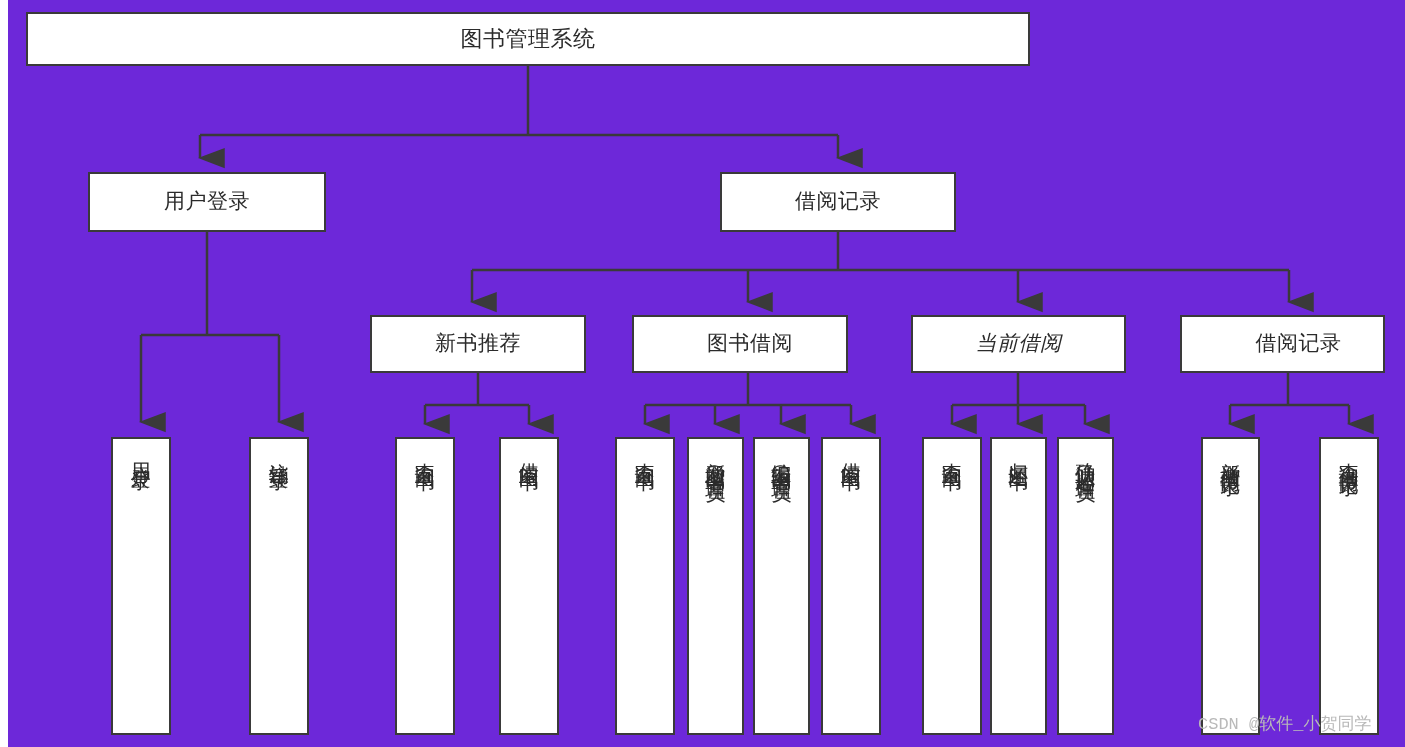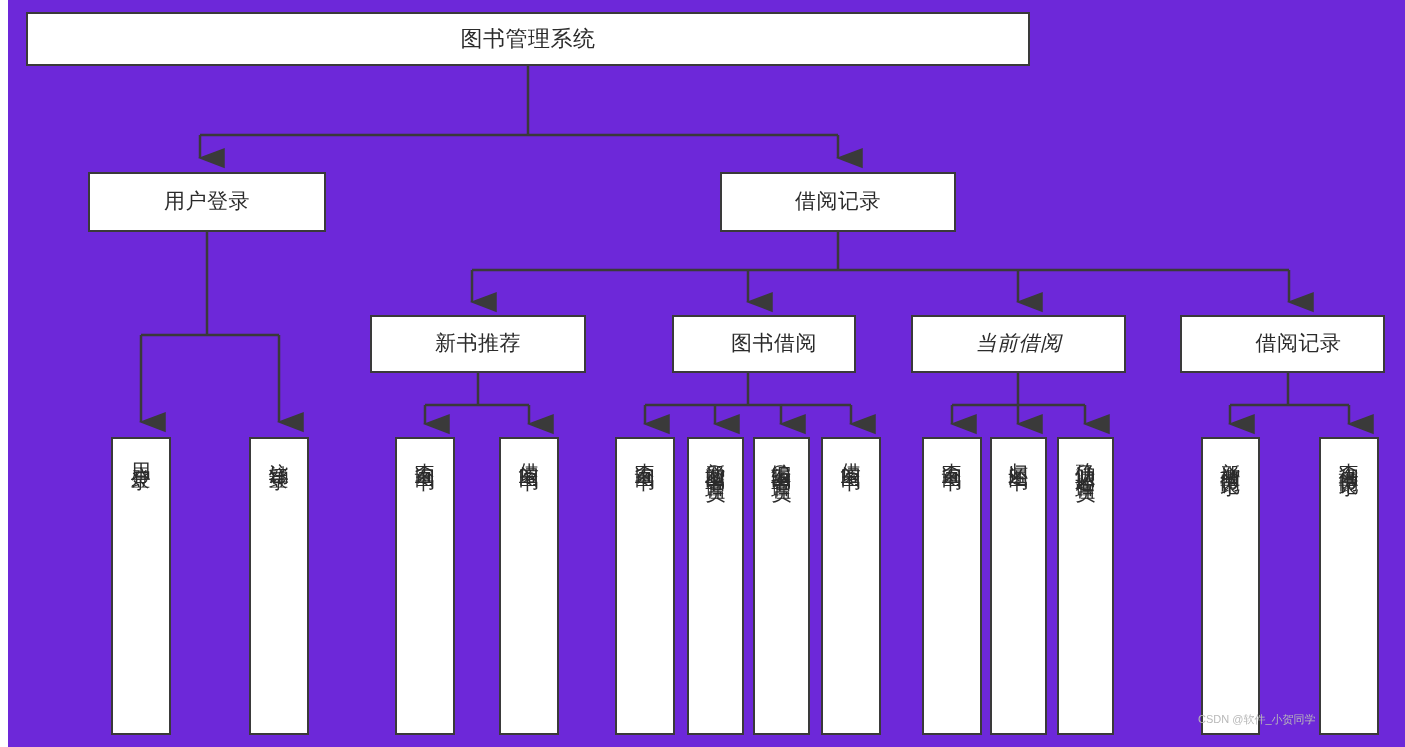--- a/index.html
+++ b/index.html
@@ -61,24 +61,24 @@
     text-orientation: upright;
     font-size: 20px;
     line-height: 1.32;
     letter-spacing: 3px;
     white-space: nowrap;
   }
   .watermark {
     position: absolute;
     left: 1190px;
     top: 712px;
-    font-size: 11px;
+    font-size: 17px;
     color: #b9b9b9;
     white-space: nowrap;
-    font-family: Liberation Sans, sans-serif;
+    font-family: Liberation Mono, monospace;
   }
 </style>
 </head>
 <body>
 
 <div id="canvas">
 
   <svg class="wires" viewBox="0 0 1405 747">
     <defs>
       <marker id="arw" viewBox="0 0 10 12" refX="5" refY="11" markerWidth="9" markerHeight="11" orient="auto">
@@ -136,21 +136,21 @@
   <div class="node horiz" style="left:80px; top:172px; width:238px; height:60px;">
     <span class="label">用户登录</span>
   </div>
   <div class="node horiz" style="left:712px; top:172px; width:236px; height:60px;">
     <span class="label">借阅记录</span>
   </div>
 
   <div class="node horiz" style="left:362px; top:315px; width:216px; height:58px;">
     <span class="label">新书推荐</span>
   </div>
-  <div class="node horiz" style="left:664px; top:315px; width:184px; height:58px;padding-left:20px;">
+  <div class="node horiz" style="left:624px; top:315px; width:216px; height:58px;padding-left:20px;">
     <span class="label">图书借阅</span>
   </div>
   <div class="node horiz" style="left:903px; top:315px; width:215px; height:58px;font-style:italic;">
     <span class="label">当前借阅</span>
   </div>
   <div class="node horiz" style="left:1172px; top:315px; width:205px; height:58px;padding-left:32px;">
     <span class="label">借阅记录</span>
   </div>
 
   <div class="node vert" style="left:103px; top:437px; width:60px; height:298px;">

